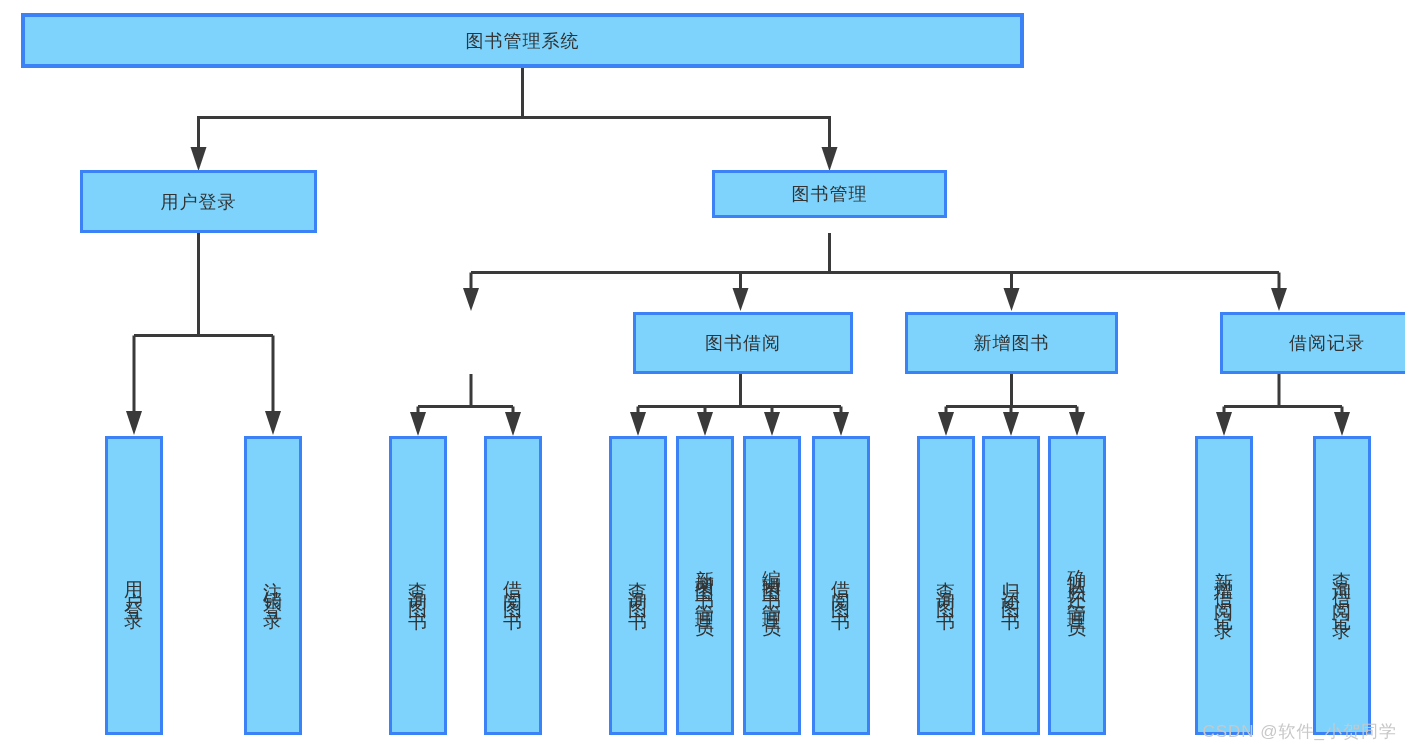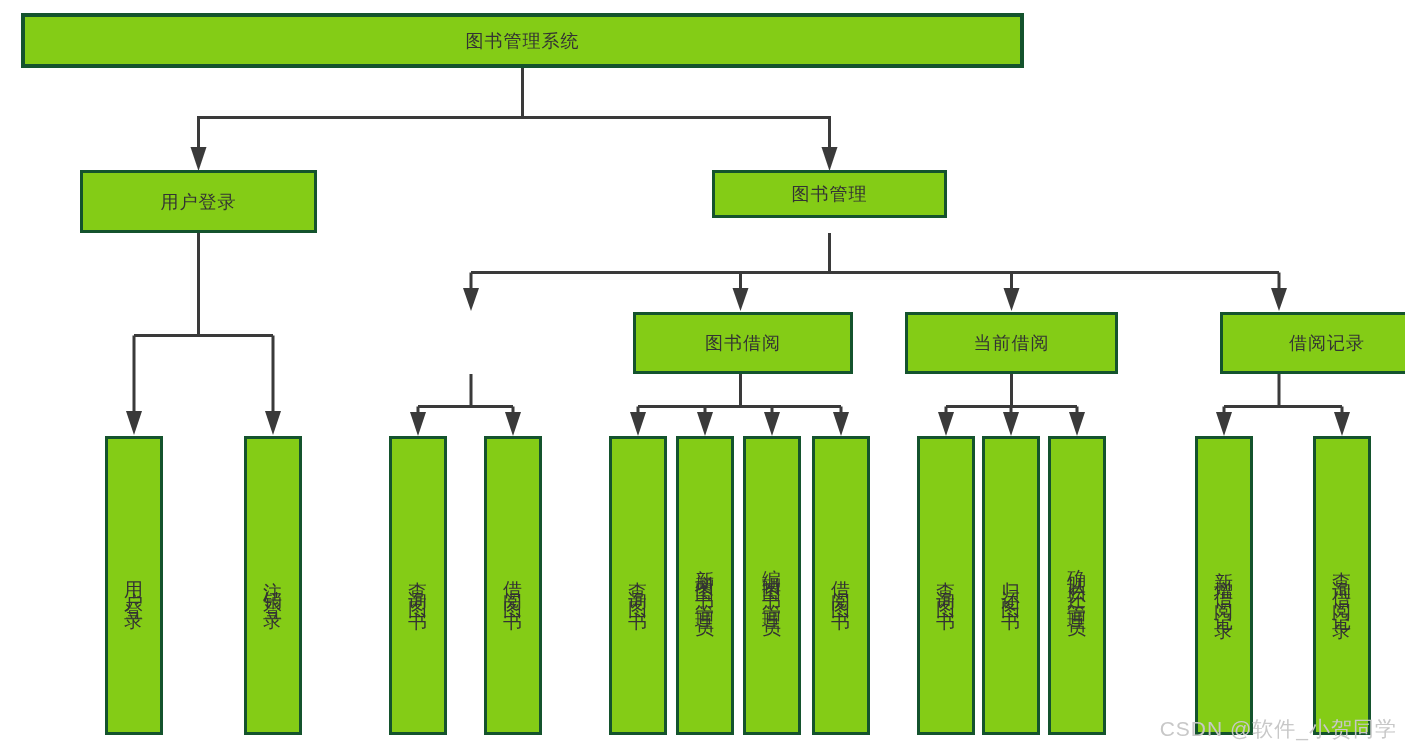--- a/index.html
+++ b/index.html
@@ -9,22 +9,22 @@
     background:#ffffff;
     font-family:"Liberation Sans",sans-serif;
     overflow:hidden;
   }
   .connectors{position:absolute;left:0;top:0;width:1405px;height:747px;}
   .connectors path{stroke:#3a3a3a;stroke-width:3;fill:none;}
   .connectors polygon{fill:#3a3a3a;stroke:none;}
   .box{
     position:absolute;
     box-sizing:border-box;
-    border:3px solid #14532d;
-    background:#84cc16;
+    border:3px solid #3b82f6;
+    background:#7dd3fc;
     display:flex;
     align-items:center;
     justify-content:center;
     color:#333333;
     font-size:18px;
     letter-spacing:1px;
     z-index:2;
     text-align:right;
   }
   .leaf{
@@ -32,21 +32,21 @@
     text-orientation:mixed;
     font-size:19px;
     letter-spacing:10px;
     line-height:1;
   }
   .watermark{
     position:absolute;
     right:8px;
     bottom:4px;
     color:#c8c8c8;
-    font-size:21px;
+    font-size:17px;
     letter-spacing:1px;
     z-index:5;
     white-space:nowrap;
   }
 </style>
 </head>
 <body>
 
 <div class="canvas">
 
@@ -92,21 +92,21 @@
       <polygon points="1334,412 1350,412 1342,436"></polygon>
     </g>
   </svg>
 
   <div class="box" style="left:21px;top:13px;width:1003px;height:55px;border-width:4px;">图书管理系统</div>
 
   <div class="box" style="left:80px;top:170px;width:237px;height:63px;">用户登录</div>
   <div class="box" style="left:712px;top:170px;width:235px;height:48px;">图书管理</div>
 
   <div class="box" style="left:633px;top:312px;width:220px;height:62px;">图书借阅</div>
-  <div class="box" style="left:905px;top:312px;width:213px;height:62px;">当前借阅</div>
+  <div class="box" style="left:905px;top:312px;width:213px;height:62px;">新增图书</div>
   <div class="box" style="left:1220px;top:312px;width:214px;height:62px;">借阅记录</div>
 
   <div class="box leaf" style="left:105px;top:436px;width:58px;height:299px;">用户登录</div>
   <div class="box leaf" style="left:244px;top:436px;width:58px;height:299px;">注销登录</div>
 
   <div class="box leaf" style="left:389px;top:436px;width:58px;height:299px;">查询图书</div>
   <div class="box leaf" style="left:484px;top:436px;width:58px;height:299px;">借阅图书</div>
 
   <div class="box leaf" style="left:609px;top:436px;width:58px;height:299px;">查询图书</div>
   <div class="box leaf" style="left:676px;top:436px;width:58px;height:299px;letter-spacing:7px;">新增图书（管理员）</div>

